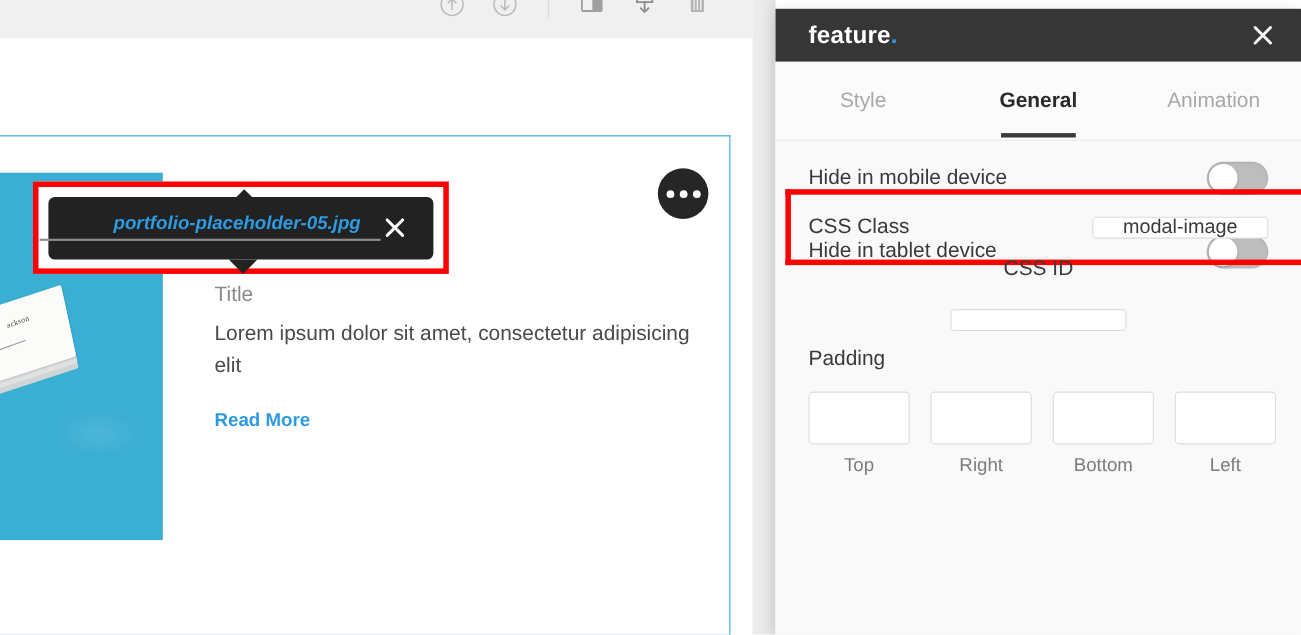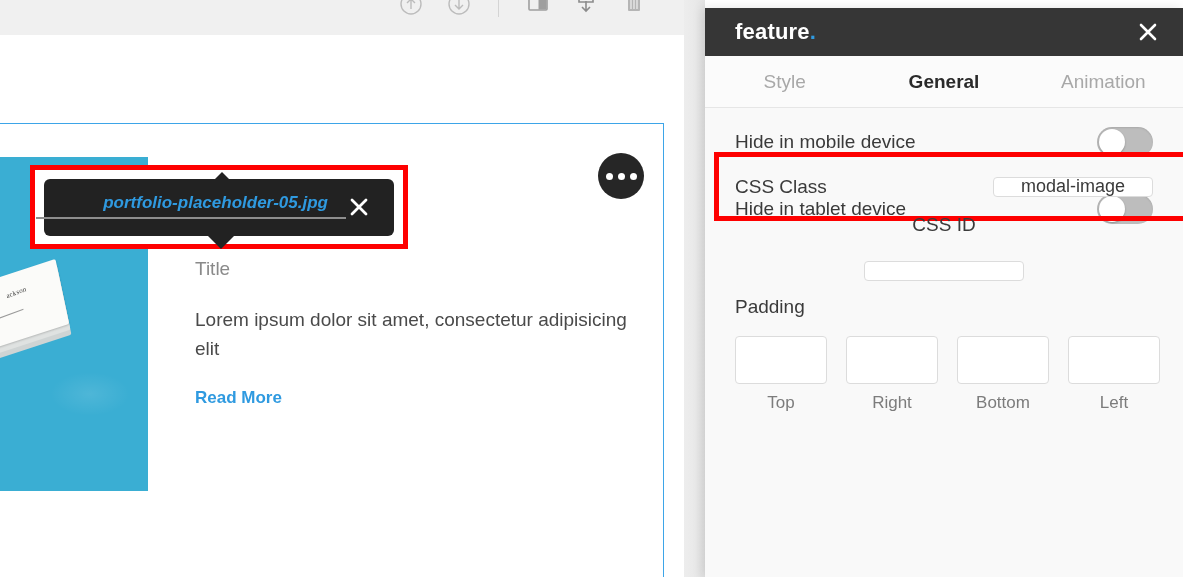--- a/index.html
+++ b/index.html
@@ -75,21 +75,21 @@
     background:radial-gradient(ellipse at center, rgba(255,255,255,.10), rgba(255,255,255,0) 70%);
   }
 
   
   #content-col { position:absolute; left:195px; top:258px; width:440px; }
   #widget-title {
     font-size:19px; color:#8a8a8a; font-weight:400; line-height:1.2;
     font-family:"Liberation Sans", sans-serif;
   }
   #widget-desc {
-    margin-top:24px; font-size:19px; color:#4a4a4a; line-height:1.55;
+    margin-top:8px; font-size:19px; color:#4a4a4a; line-height:1.55;
     max-width:432px;
   }
   #read-more {
     display:inline-block; margin-top:24px; font-size:17px; color:#2f9ae0;
     font-weight:700; text-decoration:none;
   }
 
   
   #ellipsis-btn {
     position:absolute; left:598px; top:153px; width:46px; height:46px;
@@ -152,21 +152,21 @@
   #modal-title {
     margin-left:30px; font-size:22px; font-weight:700; color:#ffffff;
     letter-spacing:.2px;
   }
   #modal-title-dot { color:#2f9ae0; font-weight:700; }
   #modal-close {
     position:absolute; right:22px; top:11px; width:26px; height:26px; color:#ffffff;
   }
 
   #modal-tabs {
-    height:52px; background:#fbfbfb; border-bottom:1px solid #e6e6e6;
+    height:72px; background:#fbfbfb; border-bottom:1px solid #e6e6e6;
     display:flex; align-items:center;
   }
   .tab {
     flex:1; text-align:center; font-size:19px; color:#a8a8a8;
     position:relative; height:66px; line-height:66px;
   }
   .tab.active { color:#2a2a2a; font-weight:700; }
   .tab.active::after {
     content:""; position:absolute; left:50%; transform:translateX(-50%);
     bottom:0; width:68px; height:4px; background:#3a3a3a;

